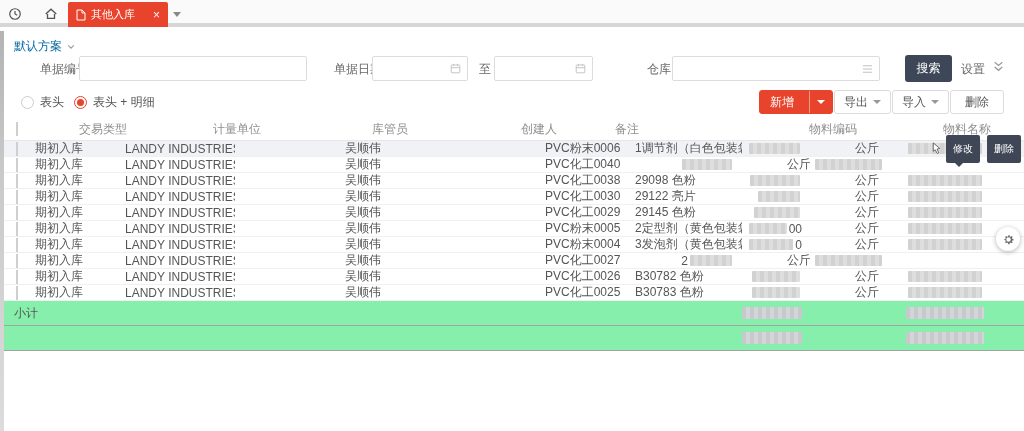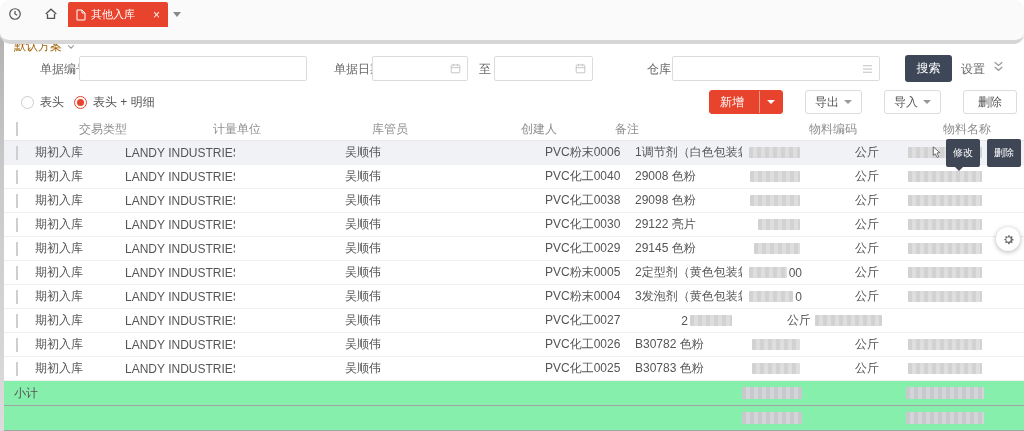--- a/index.html
+++ b/index.html
@@ -3,62 +3,62 @@
 <meta charset="utf-8">
 <style>
   * { box-sizing: border-box; margin: 0; padding: 0; }
   html,body { width:1024px; height:431px; }
   body {
     position: relative; overflow: hidden;
     font-family: "Liberation Sans", "DejaVu Sans", sans-serif;
     font-size: 12px; color: #444; background: #fff;
   }
   
-  .topbar { position:absolute; top:0; left:0; right:0; height:44px; background:#fafafa; border-bottom:4px solid #d6d6d6; z-index:10;border-radius:10px; }
+  .topbar { position:absolute; top:0; left:0; right:0; height:27px; background:#fafafa; border-bottom:4px solid #d6d6d6; z-index:10; }
   .topbar .icon-btn { position:absolute; top:6px; width:16px; height:16px; display:flex; align-items:center; justify-content:center; cursor:pointer; }
   .topbar .clock { left:7px; }
   .topbar .home { left:43px; }
   .tab { position:absolute; left:68px; top:2px; height:25px; width:100px; background:#e8432c; color:#fff; border-radius:2px 2px 0 0; display:flex; align-items:center; padding:0 8px; gap:5px; }
   .tab .tab-label { font-size:11px; white-space:nowrap; flex:1; }
   .tab .tab-close { font-size:12px; line-height:1; cursor:pointer; opacity:.95; }
   .tab-caret { position:absolute; left:173px; top:12px; width:0; height:0; border-left:4px solid transparent; border-right:4px solid transparent; border-top:5px solid #888; cursor:pointer; }
   
   .content { position:absolute; top:31px; left:0; right:0; bottom:0; background:#fff; }
   .left-strip { position:absolute; left:0; top:0; bottom:0; width:4px; background:linear-gradient(180deg,#b3b3b3 0%,#c9c9c9 35%,#dcdcdc 100%); z-index:6; }
   
-  .scheme { position:absolute; left:14px; top:7px; color:#a16207; display:flex; align-items:center; gap:5px; cursor:pointer; }
+  .scheme { position:absolute; left:14px; top:7px; color:#0369a1; display:flex; align-items:center; gap:5px; cursor:pointer; }
   .chev { width:8px; height:8px; display:inline-block; }
   .f-label { position:absolute; top:30px; color:#666; white-space:nowrap; }
   .inp { position:absolute; top:25px; height:25px; border:1px solid #dcdcdc; border-radius:2px; background:#fff; display:flex; align-items:center; justify-content:flex-end; padding:0 6px; }
   .inp svg { flex:0 0 auto; }
   .lbl-docno { left:40px; }   .inp-docno { left:79px; width:228px; }
   .lbl-date  { left:334px; }  .inp-date1 { left:372px; width:96px; }
   .lbl-to    { left:479px; }  .inp-date2 { left:494px; width:99px; }
   .lbl-wh    { left:647px; }  .inp-wh    { left:672px; width:208px; }
   .btn-search { position:absolute; left:905px; top:24px; width:47px; height:27px; background:#3e4757; color:#fff; border:none; border-radius:3px; font-size:12px; cursor:pointer; font-family:inherit; }
   .lnk-settings { position:absolute; left:961px; top:30px; color:#666; cursor:pointer; }
   .dbl-chev { position:absolute; left:992px; top:29px; cursor:pointer; }
   
   .toolbar { position:absolute; top:57px; left:0; right:0; height:27px; }
   .radios { position:absolute; left:21px; top:6px; display:flex; align-items:center; gap:10px; color:#555; }
   .radio { width:13px; height:13px; border:1px solid #ccc; border-radius:50%; background:#fff; cursor:pointer; position:relative; }
   .radio.sel { border-color:#e8432c; }
   .radio.sel::after { content:''; position:absolute; left:2px; top:2px; width:7px; height:7px; border-radius:50%; background:#e8432c; }
   .radio-lbl { margin-left:-4px; cursor:pointer; }
-  .tbtns { position:absolute; right:7px; top:2px; display:flex; gap:22px; align-items:center; }
+  .tbtns { position:absolute; right:20px; top:2px; display:flex; gap:1px; align-items:center; }
   .btn { height:24px; display:flex; align-items:center; gap:5px; border:1px solid #dcdcdc; border-radius:3px; background:#fff; color:#555; padding:0 9px; cursor:pointer; font-size:12px; }
   .btn-del { padding:0 14px; }
   .btn-add { background:#e8432c; border-color:#e8432c; color:#fff; padding:0; overflow:hidden; }
   .btn-add .seg { padding:0 10px; display:flex; align-items:center; height:100%; }
   .btn-add .seg-caret { padding:0 7px; border-left:1px solid rgba(255,255,255,.45); }
   .tri { width:0; height:0; border-left:4px solid transparent; border-right:4px solid transparent; border-top:4px solid #999; }
   .btn-add .tri { border-top-color:#fff; }
   
   .tableview { position:absolute; top:87px; left:0; right:0; bottom:0; overflow:hidden; }
-  .trow { display:grid; grid-template-columns:30px 90px 115px 105px 50px 150px 90px 112px 68px 80px 100px 1fr; align-items:center; height:24px; border-bottom:1px solid #f0f0f0; position:relative; }
+  .trow { display:grid; grid-template-columns:30px 90px 115px 105px 50px 150px 90px 112px 68px 80px 100px 1fr; align-items:center; height:16px; border-bottom:1px solid #f0f0f0; position:relative; }
   .trow.head { height:23px; color:#8f8f8f; border-bottom:1px solid #e7e7e7;gap:44px; }
   .trow.hover { background:#f0f2f5; }
   .cell { padding-left:5px; white-space:nowrap; overflow:hidden; color:#555; }
   .head .cell { color:#8f8f8f; }
   .cell.qty { display:flex; justify-content:flex-end; align-items:center; gap:2px; padding-right:8px; }
   .cell.unit { padding-left:45px; }
   .cell.amt { display:flex; justify-content:flex-end; align-items:center; padding-right:8px; }
   .cell.more { color:#9a9a9a; letter-spacing:1px; padding-left:4px; cursor:pointer; }
   .head .qty, .head .amt { font-size:12px; }
   .cb { width:13px; height:13px; border:1px solid #cfcfcf; border-radius:2px; background:#fff; margin-left:11px; cursor:pointer; }
@@ -224,21 +224,20 @@
     </div>
   </div>
         <div class="trow">
     <div class="cell"><span class="cb"></span></div>
     <div class="cell">期初入库</div>
     <div class="cell">LANDY INDUSTRIES(R)LTD</div>
     <div class="cell"></div>
     <div class="cell">吴顺伟</div>
     <div class="cell"></div>
     <div class="cell">PVC化工0040</div>
-    <div class="cell">29008 色粉</div>
     <div class="cell qty">
       <span class="qtytxt"></span>
       <span class="mask mask-qty"></span>
       <span class="qtytxt"></span>
     </div>
     <div class="cell unit">公斤</div>
     <div class="cell amt">
             <span class="mask mask-amt"></span>
           </div>
     <div class="cell"></div>

